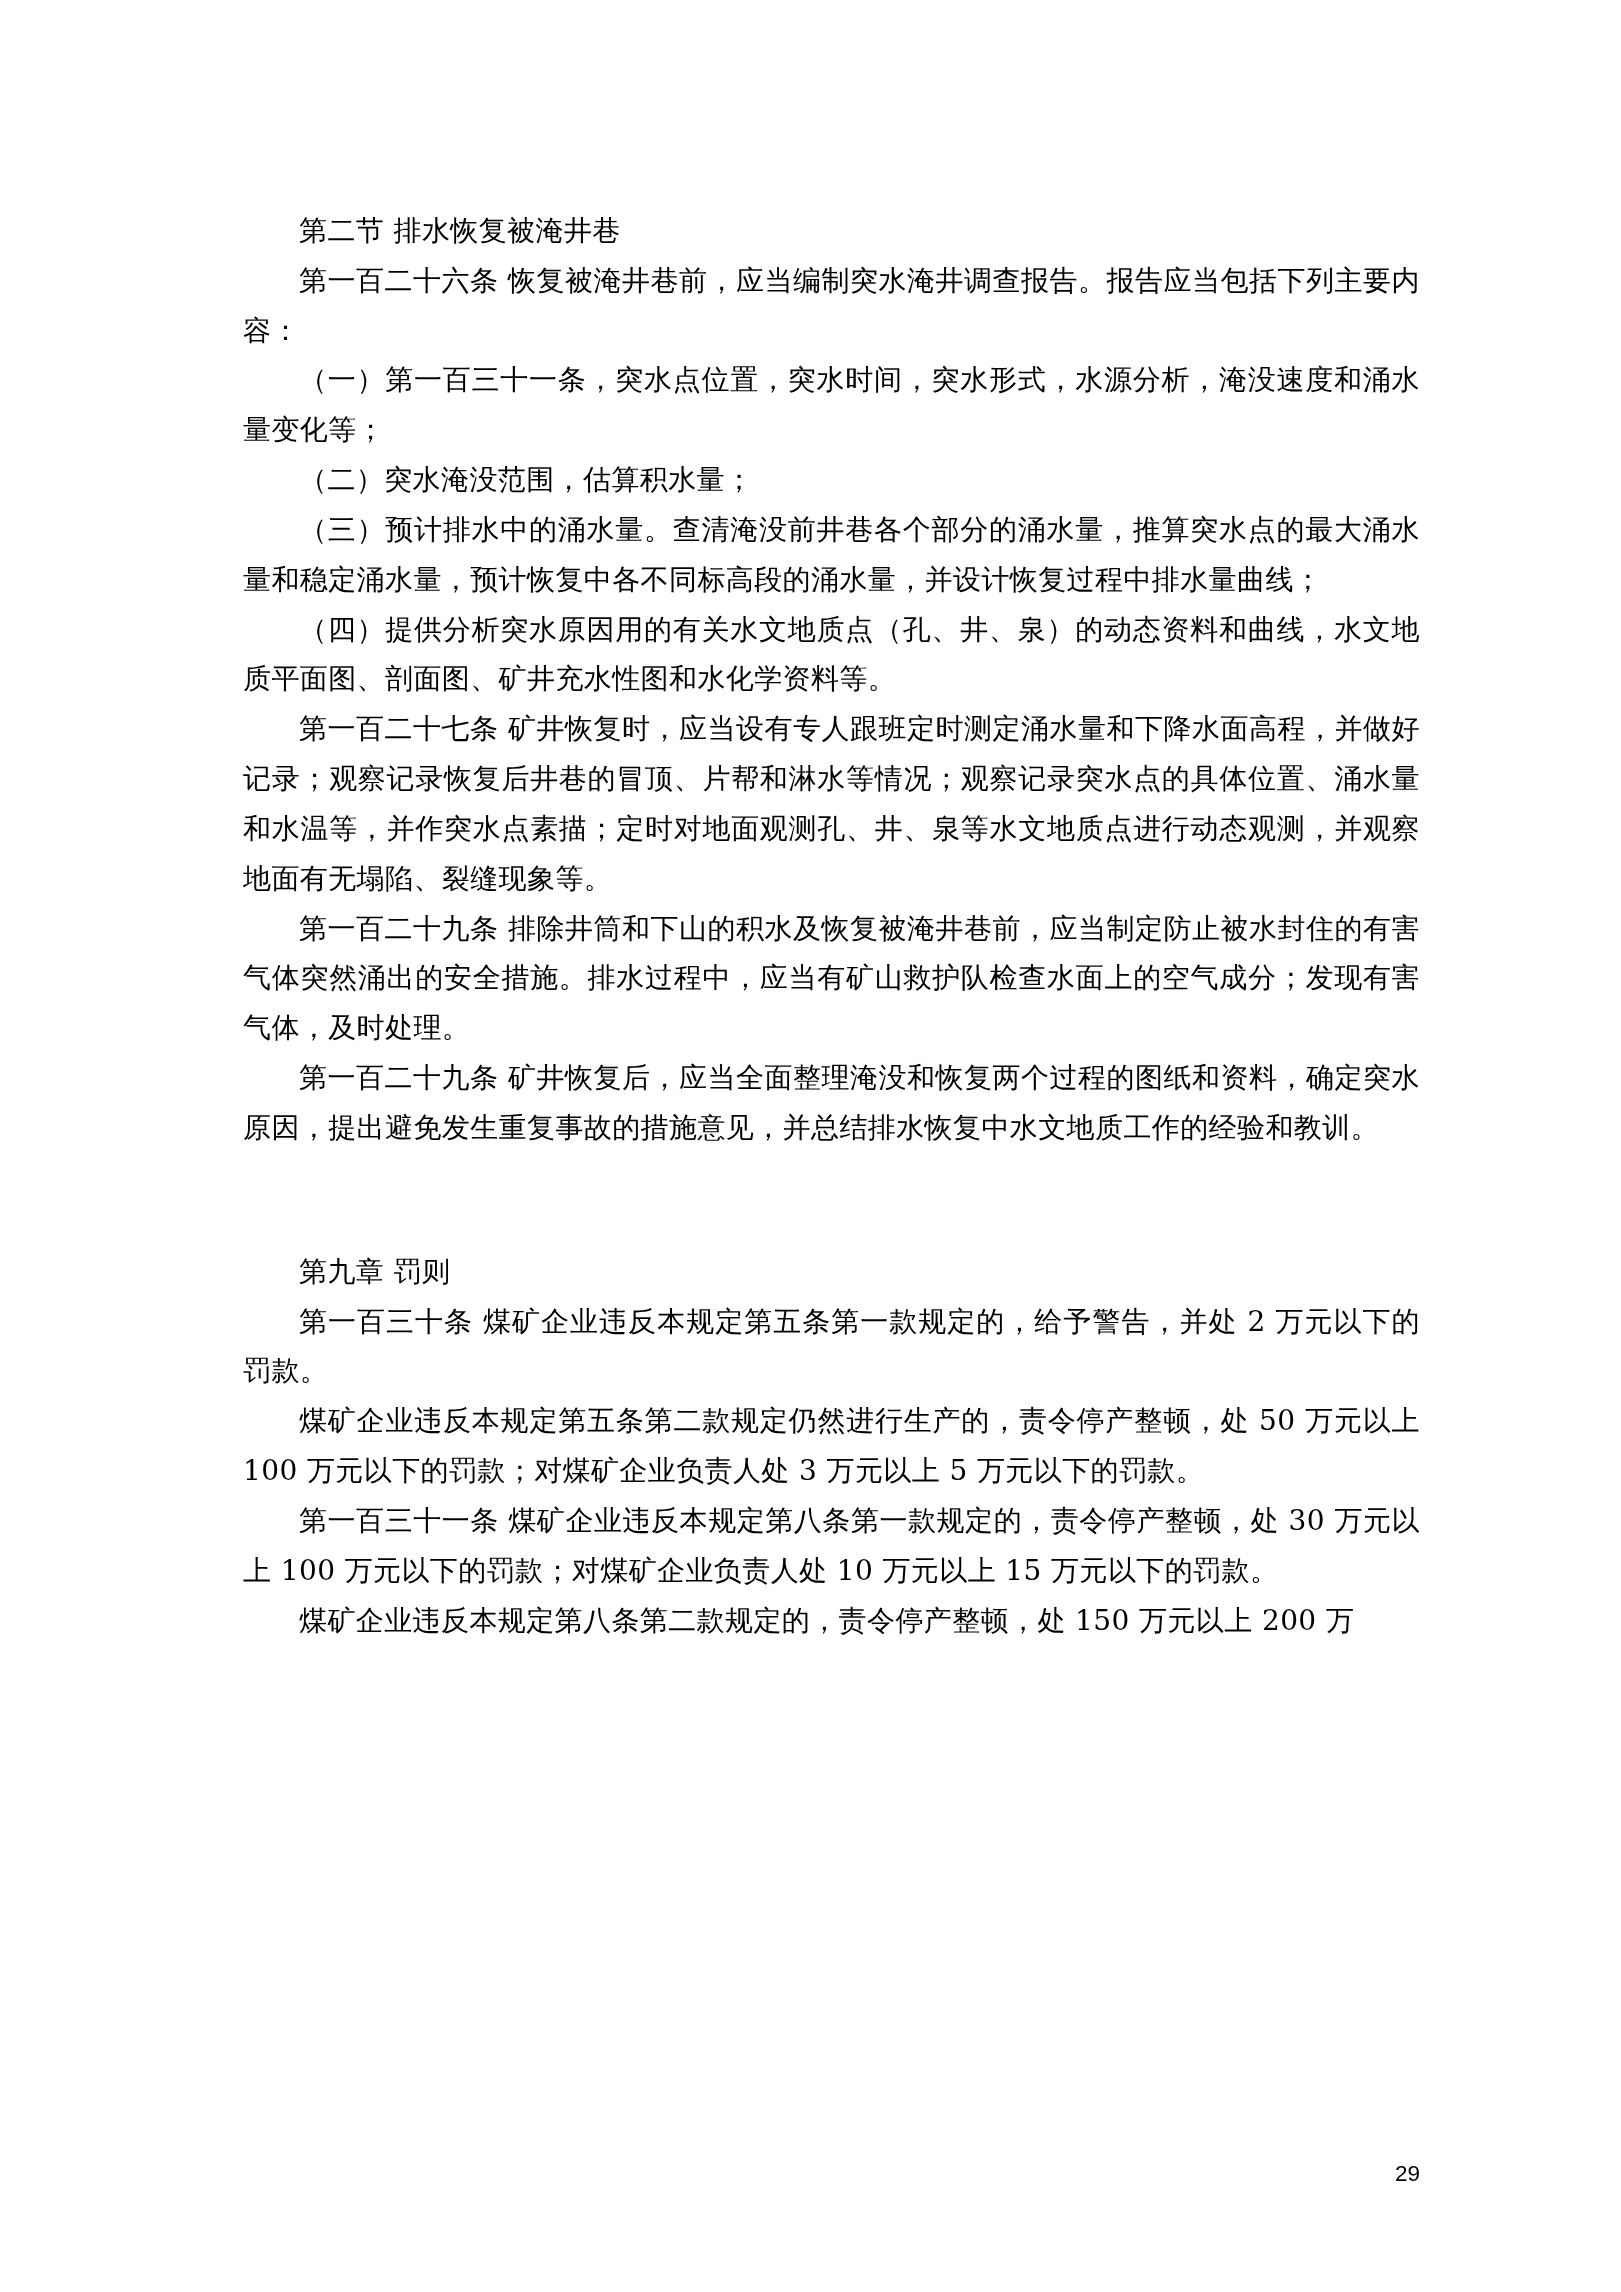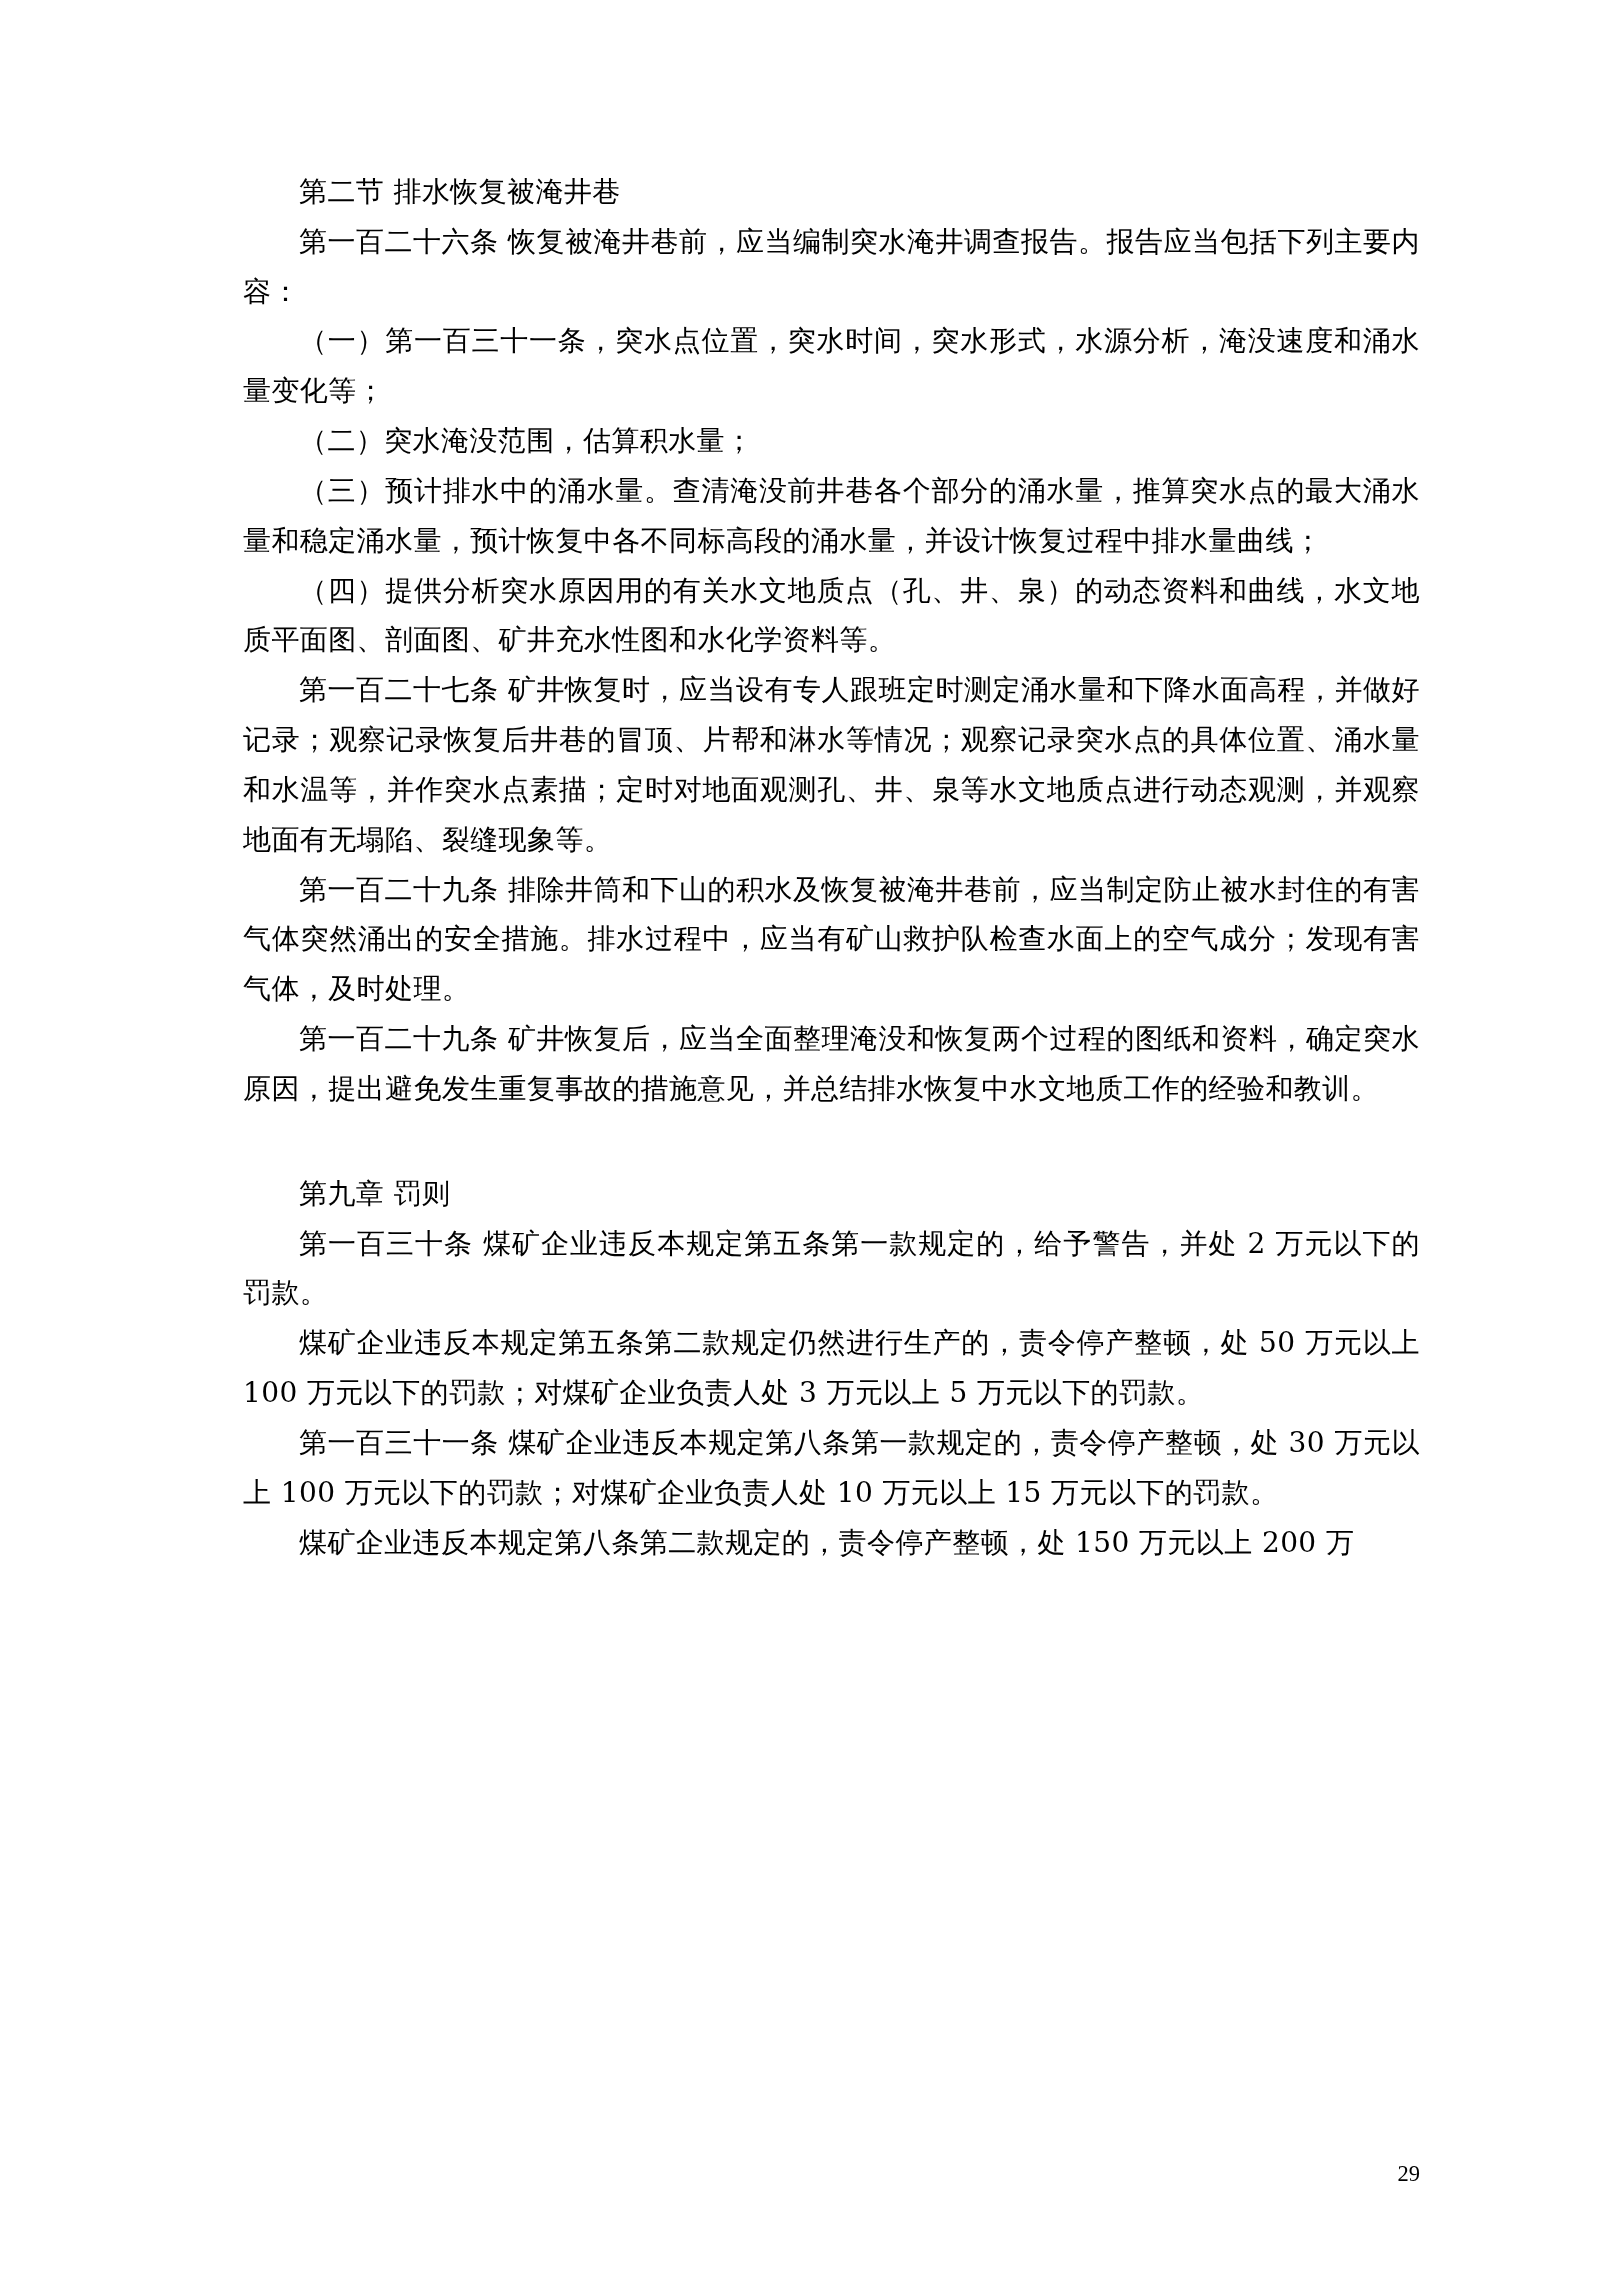--- a/index.html
+++ b/index.html
@@ -28,30 +28,31 @@
     text-align: justify;
     text-justify: inter-ideograph;
   }
   .para {
     margin: 0 0 0 0;
     text-indent: 2em;
     letter-spacing: 0.4px;
   }
   .para.heading {
     text-indent: 2em;
+    margin-top: 39px;
   }
   .spacer-block {
     height: 55px;
   }
   .page-number {
     position: absolute;
     right: 201px;
     bottom: 106px;
     font-size: 22.5px;
-    font-family: Liberation Serif, serif;
+    font-family: Liberation Sans, sans-serif;
     color: #000000;
   }
 </style>
 </head>
 <body>
 
 <div class="page">
   <div class="doc-body" id="doc-body">
       <p class="para heading">第二节 排水恢复被淹井巷</p>
       <p class="para">第一百二十六条 恢复被淹井巷前，应当编制突水淹井调查报告。报告应当包括下列主要内容：</p>

